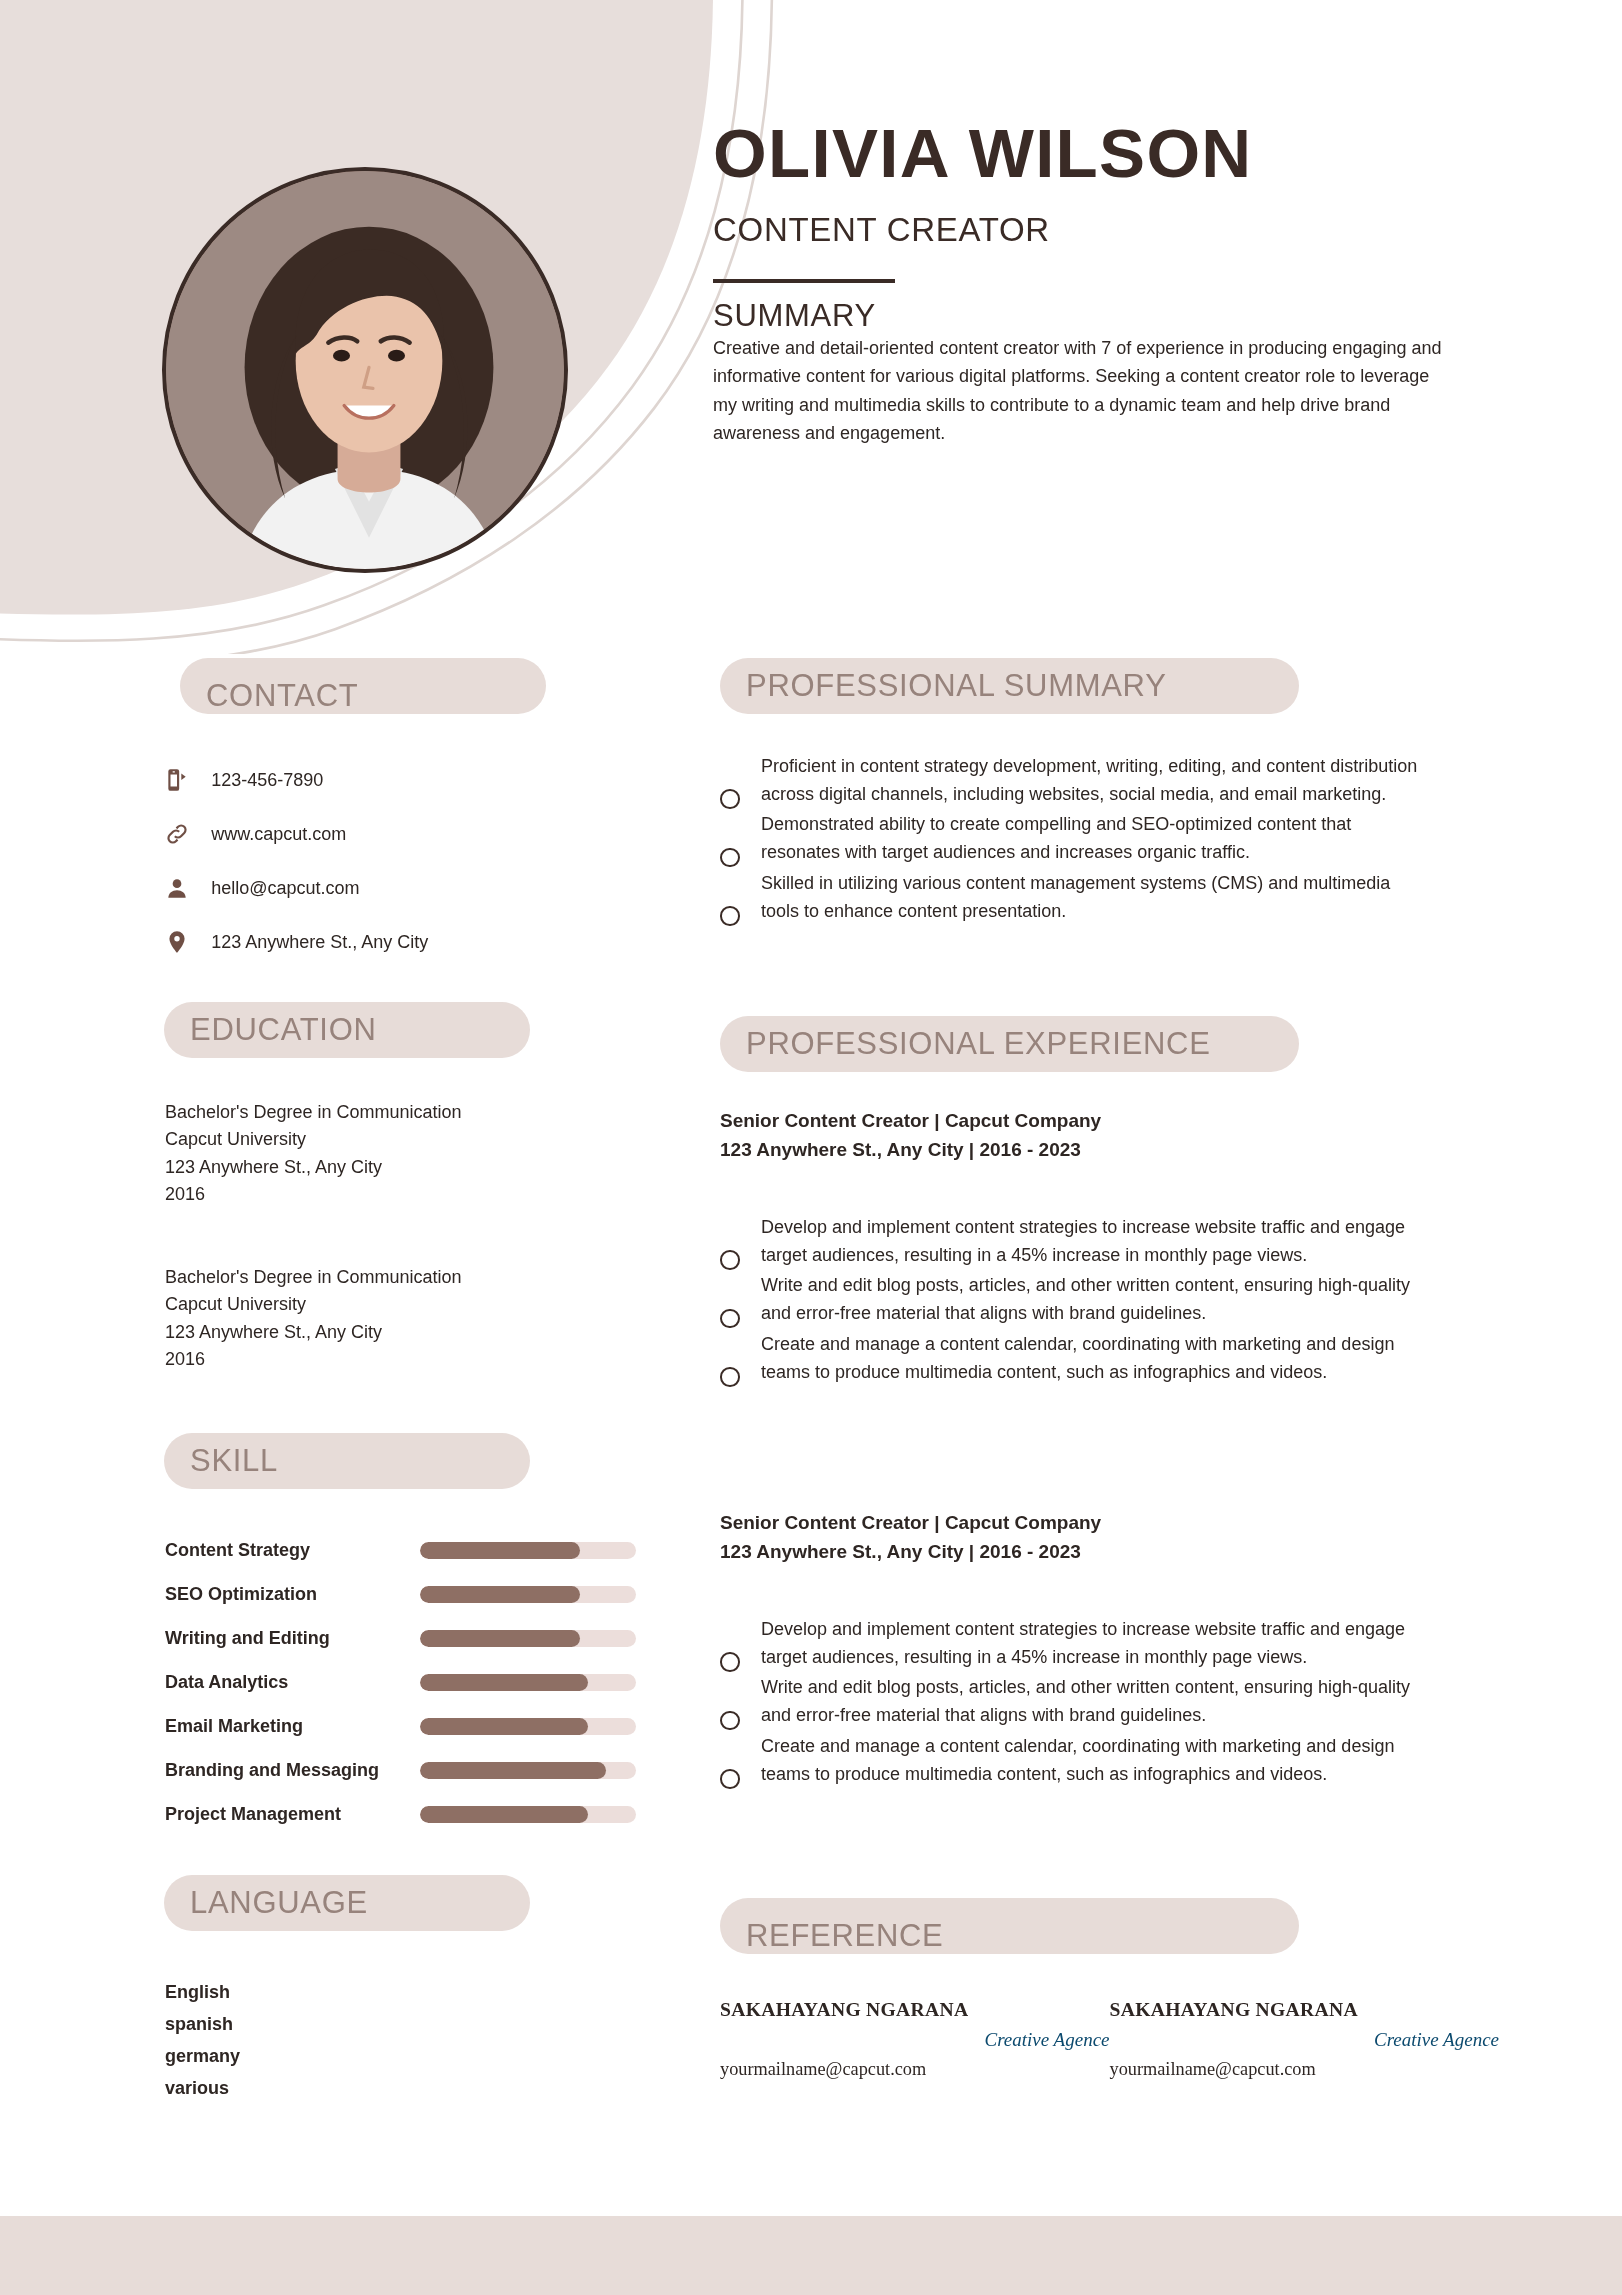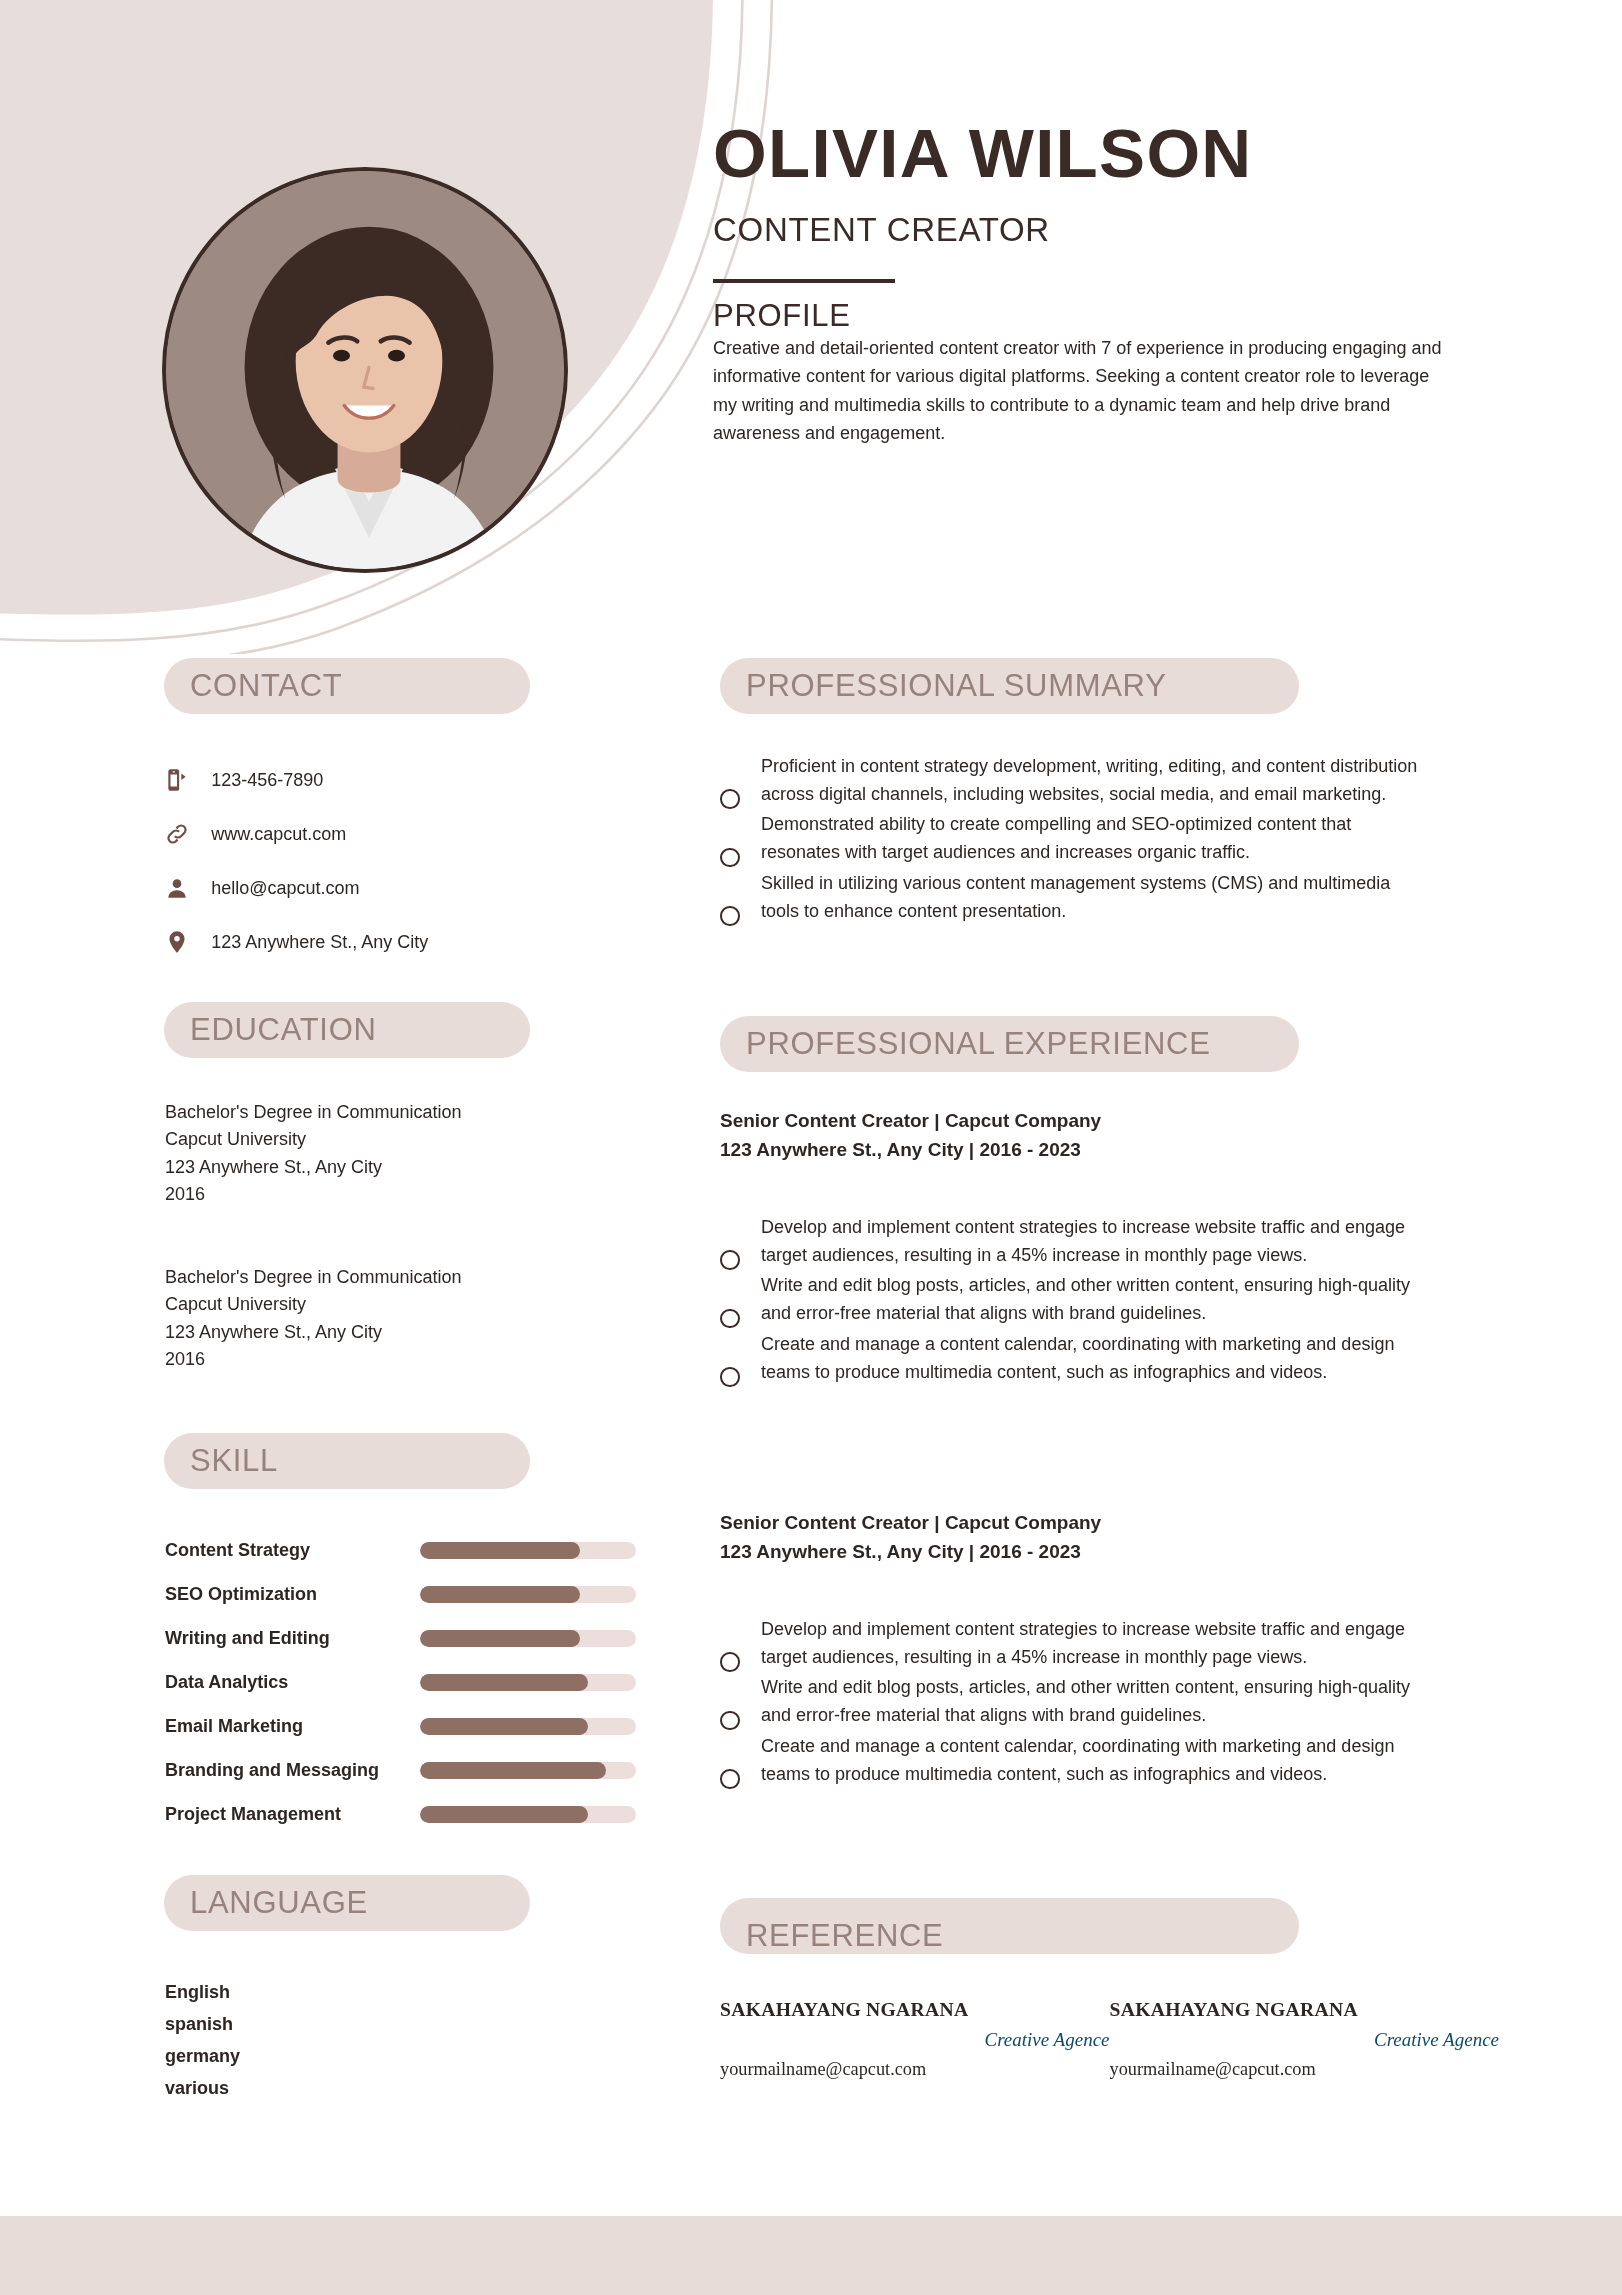--- a/index.html
+++ b/index.html
@@ -233,25 +233,25 @@
         <path d="M272,358 C292,382 328,382 348,358 Z" fill="#ffffff"></path>
         <path d="M272,358 C292,384 328,384 348,358" stroke="#b8705f" stroke-width="5" fill="none" stroke-linecap="round"></path>
       </svg>
     </div>
   </div>
 
   <div class="hdr">
     <div class="name">OLIVIA WILSON</div>
     <div class="role">CONTENT CREATOR</div>
     <div class="rule"></div>
-    <div class="profile-title">PROFILE</div>
+    <div class="profile-title">SUMMARY</div>
     <div class="profile-text">Creative and detail-oriented content creator with 7 of experience in producing engaging and informative content for various digital platforms. Seeking a content creator role to leverage my writing and multimedia skills to contribute to a dynamic team and help drive brand awareness and engagement.</div>
   </div>
 
-  <div class="pill" style="left:164px; top:658px; width:366px;">
+  <div class="pill" style="left:180px; top:658px; width:366px;align-items:flex-end;">
     <span>CONTACT</span>
   </div>
 
   <div class="contact-list">
     <div class="contact-row">
       <div class="contact-ico">
         <svg width="26" height="26" viewBox="0 0 24 24">
             <path fill="#6f4f45" d="M6 2h6a2 2 0 0 1 2 2v16a2 2 0 0 1-2 2H6a2 2 0 0 1-2-2V4a2 2 0 0 1 2-2zm2 2v1h2V4H8zm-2 3v11h6V7H6z"></path>
             <path fill="#6f4f45" d="M16 6l4 3-4 3z"></path>
           </svg>

